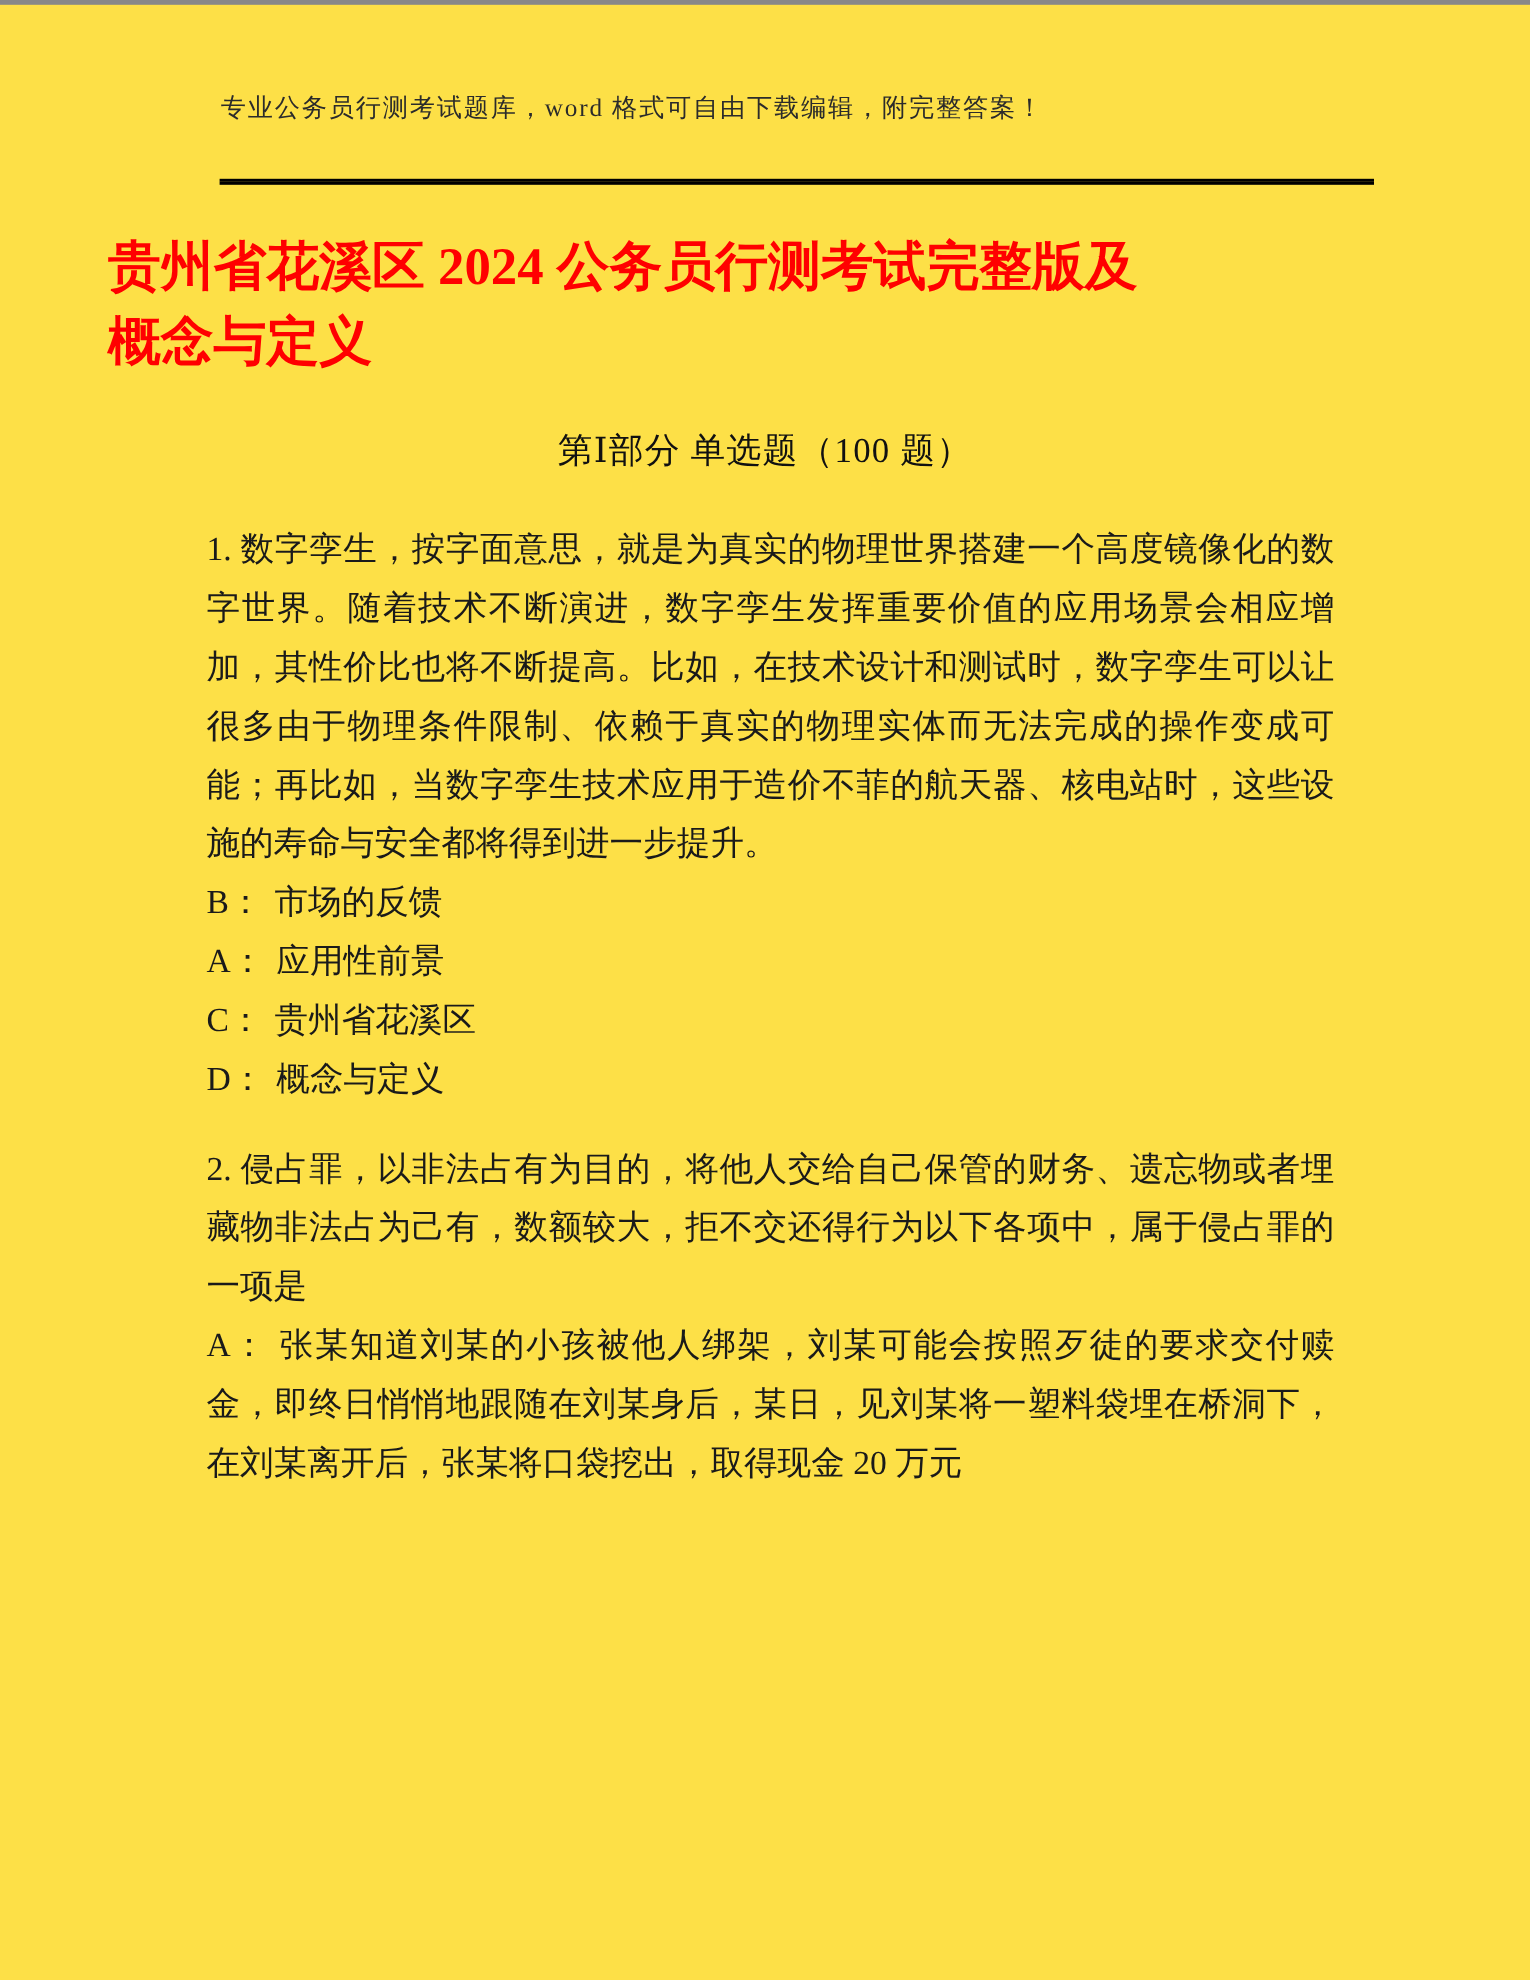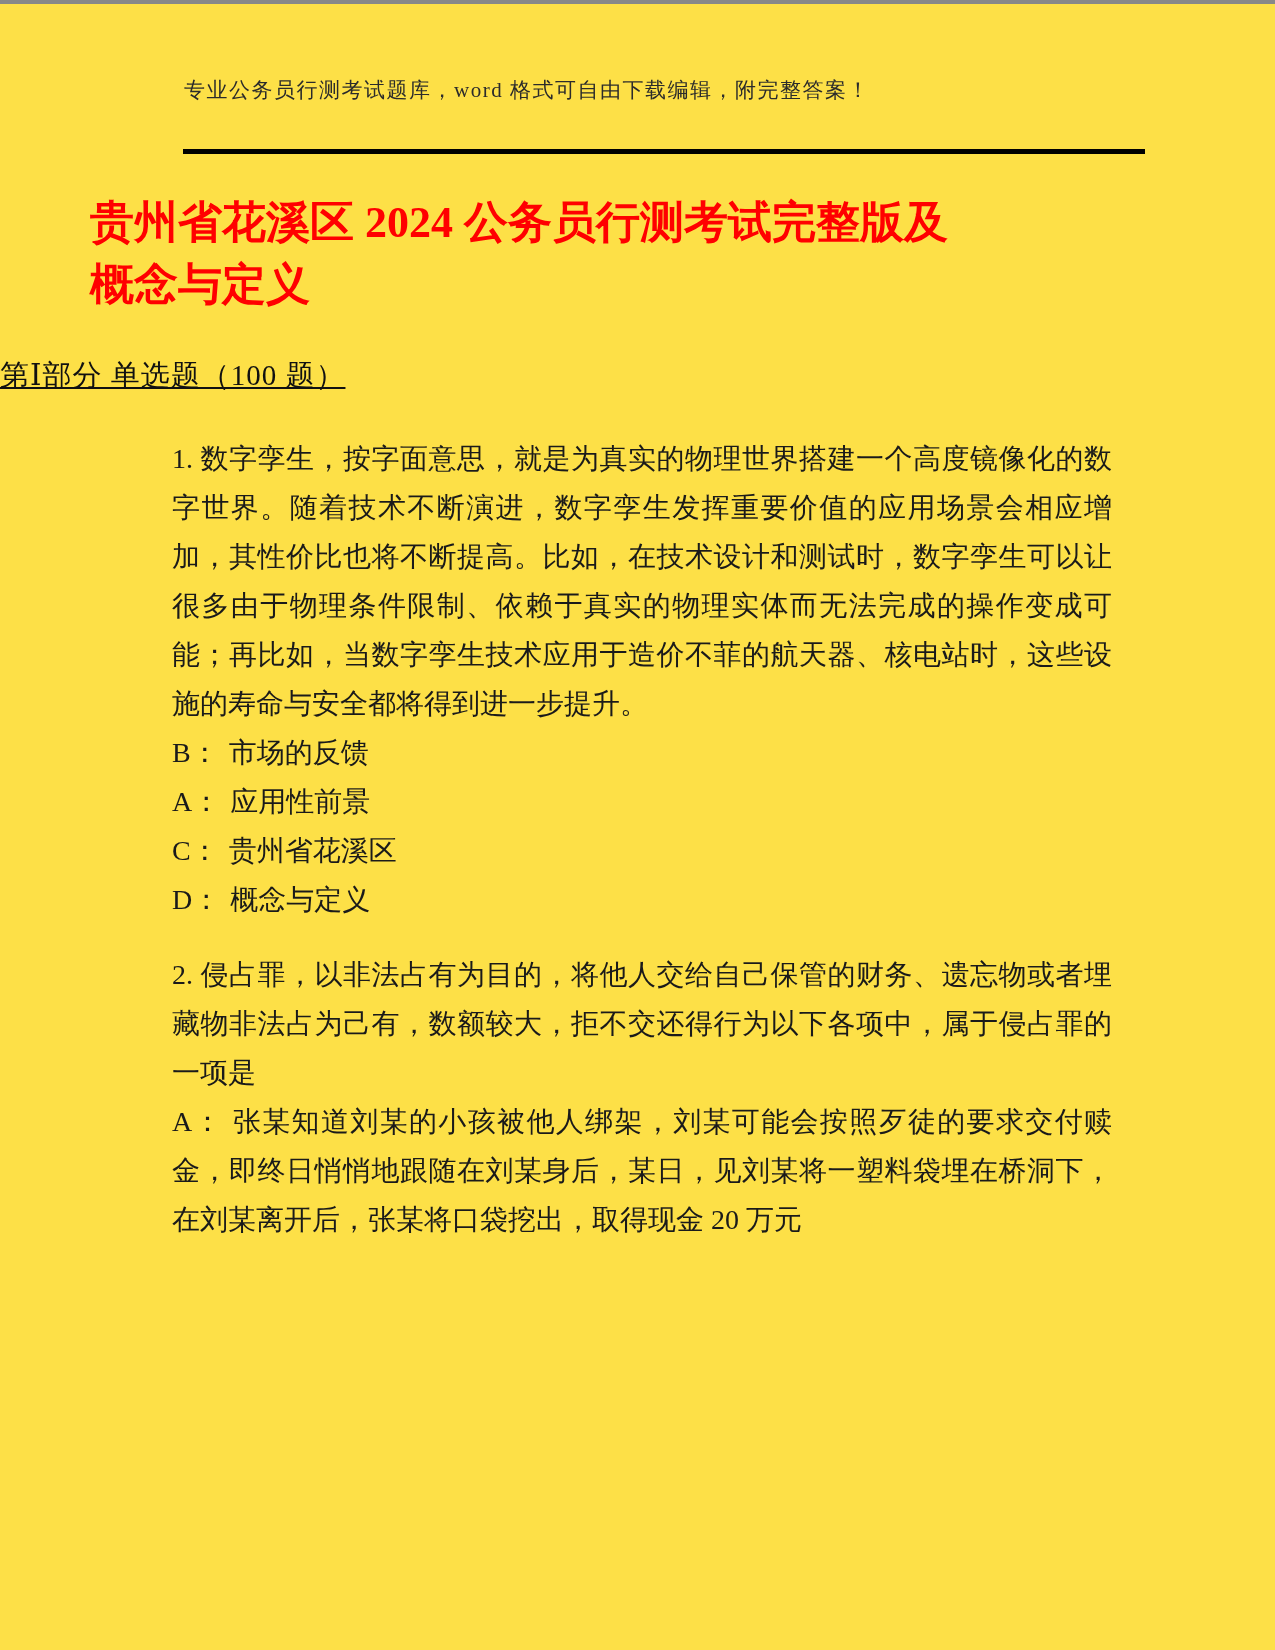--- a/index.html
+++ b/index.html
@@ -41,25 +41,24 @@
     color: #ff0000;
     font-size: 44px;
     font-weight: bold;
     line-height: 62px;
   }
   .section-heading {
     position: absolute;
     left: 0;
     right: 0;
     top: 352px;
-    text-align: left;
+    text-align: center;
     font-size: 29px;
     color: #111;
     letter-spacing: 1px;
-    text-decoration: underline;
   }
   .content {
     position: absolute;
     left: 172px;
     top: 430px;
     width: 940px;
     font-size: 28px;
     line-height: 49px;
     text-align: justify;
     text-justify: inter-character;

